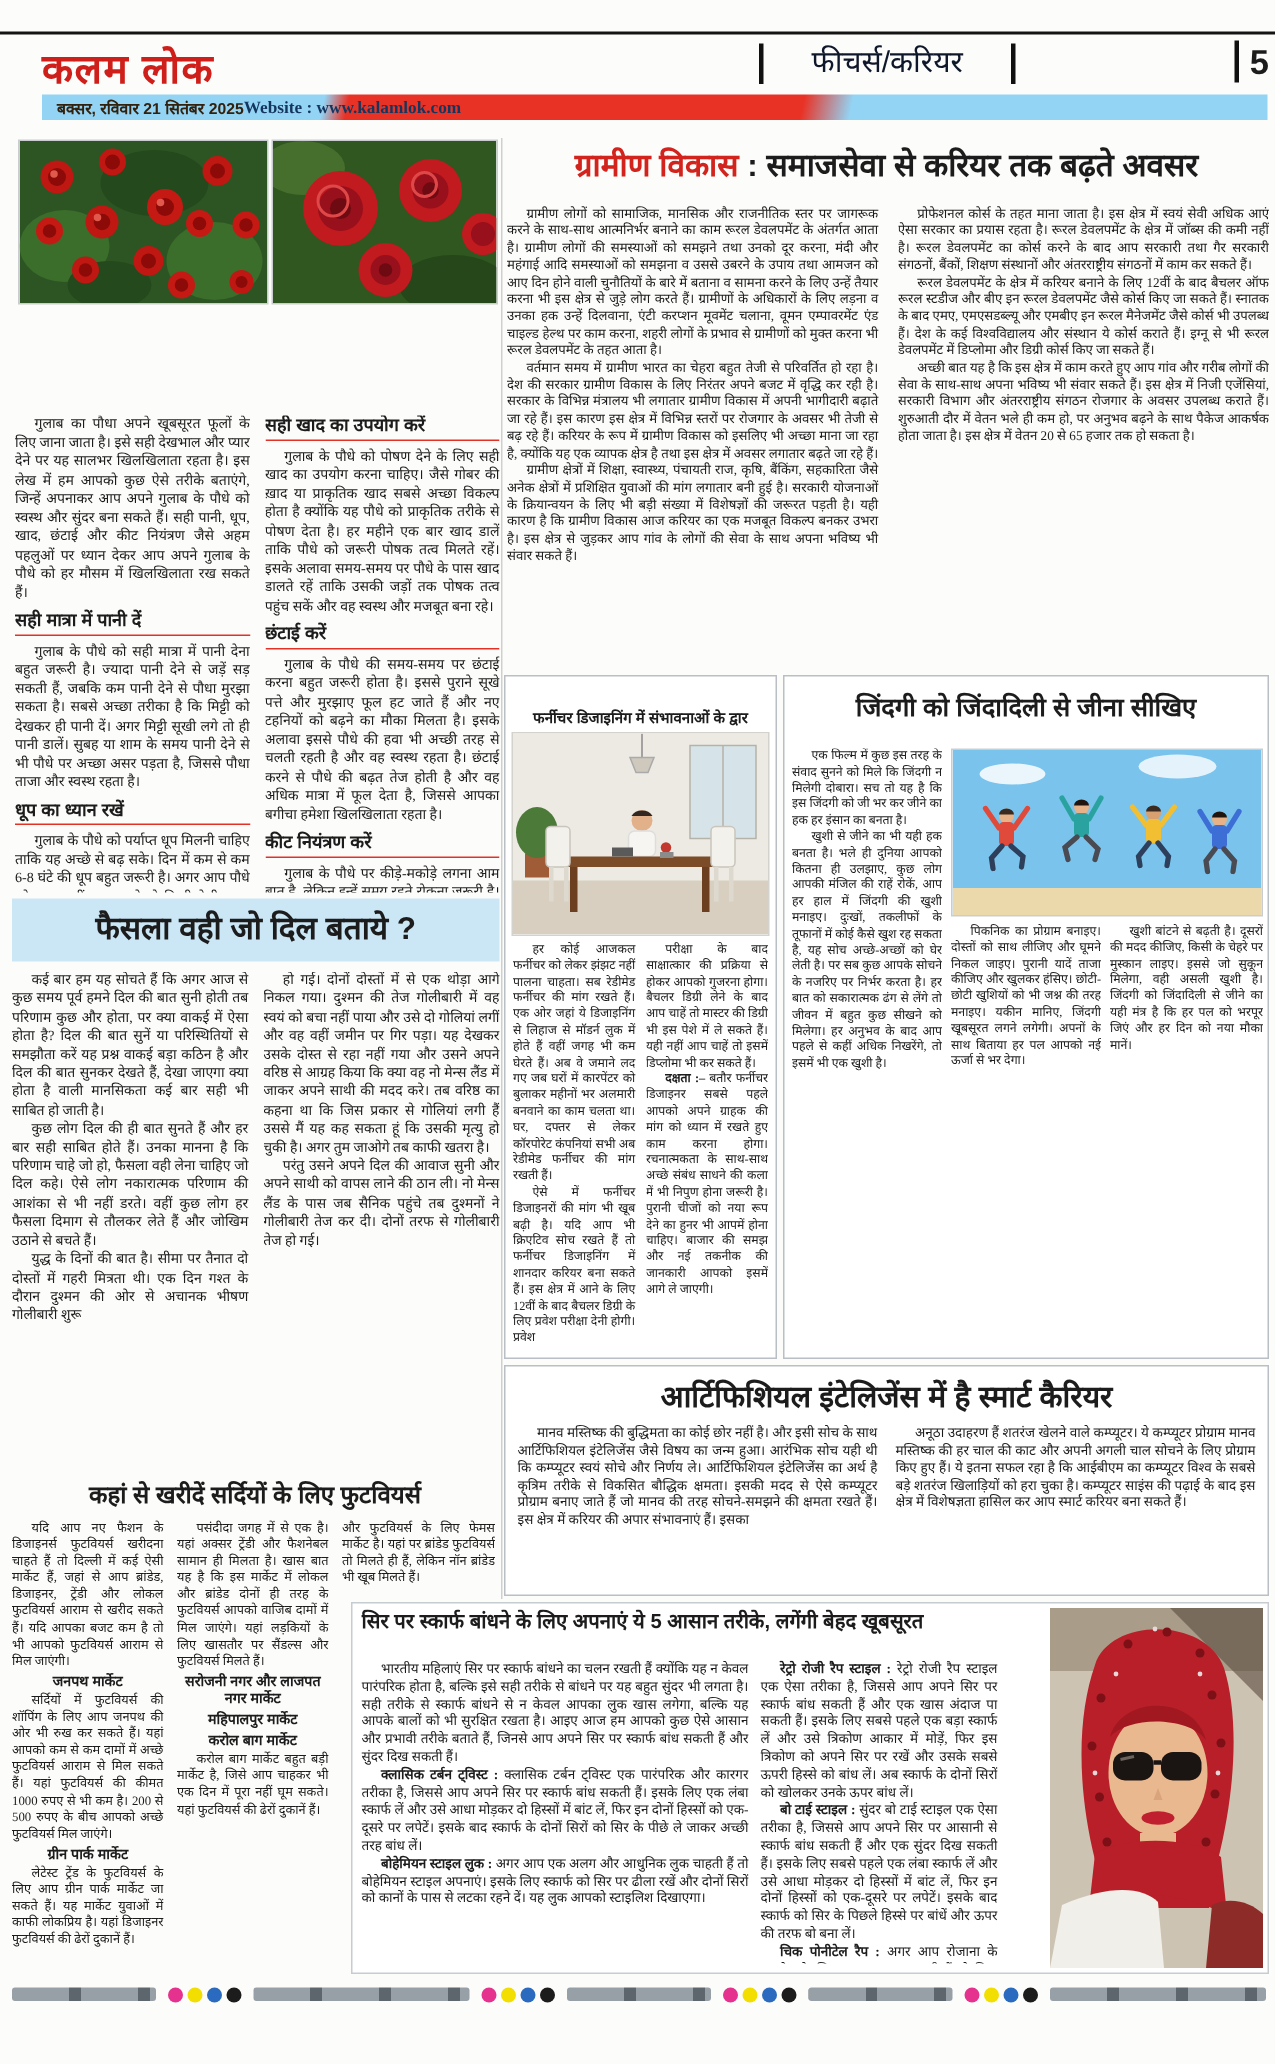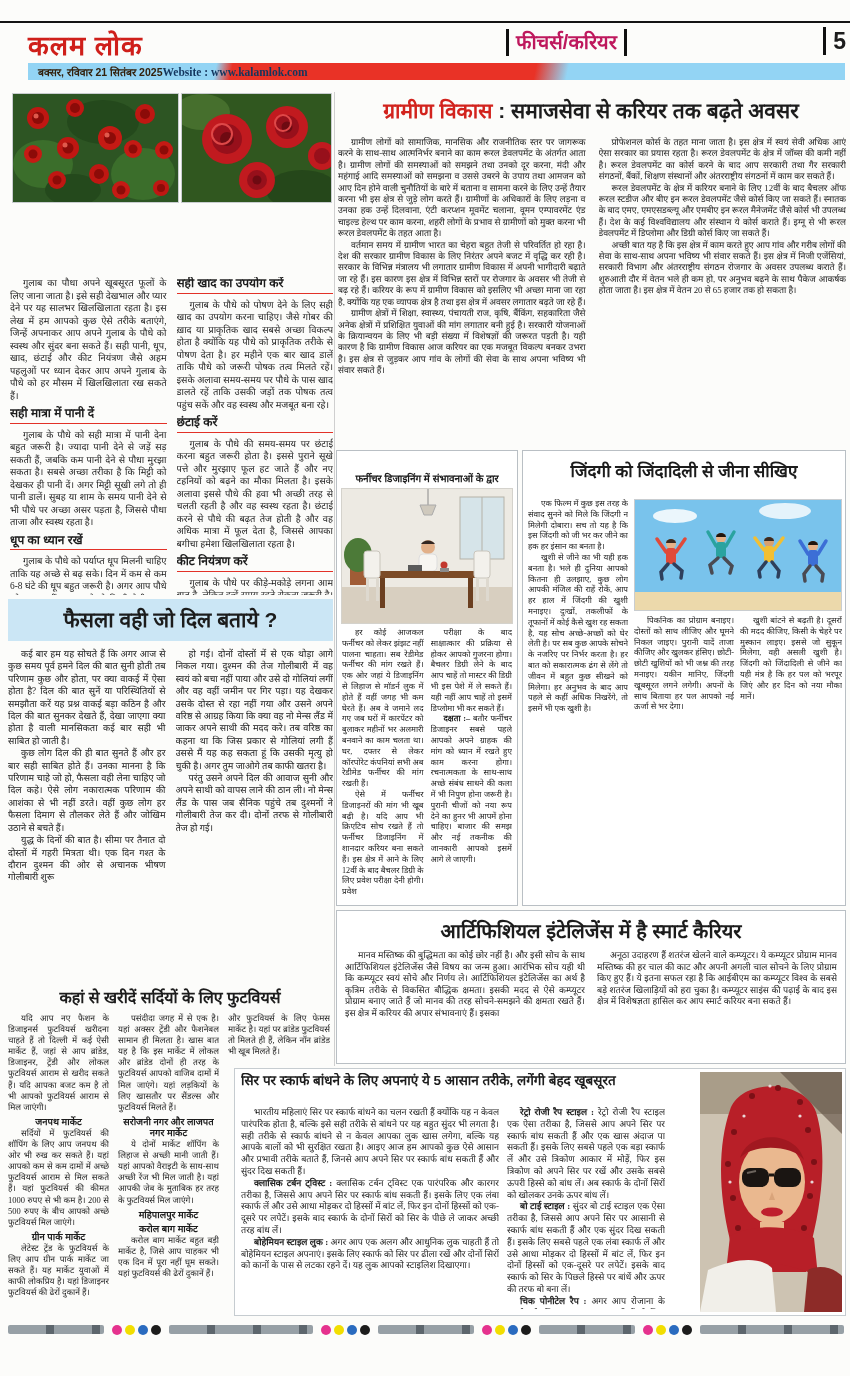--- a/index.html
+++ b/index.html
@@ -1,19 +1,19 @@
 <!DOCTYPE html>
 <html><head>
 <meta charset="utf-8">
 <style>
   html,body{margin:0;padding:0;background:#fff}
   .page{position:relative;width:850px;height:1376px;background:#fcfcfa;font-family:"Liberation Serif",serif;color:#1c1c1c;overflow:hidden}
   .top-rule{position:absolute;left:0;top:21px;width:850px;height:2px;background:#141414}
   .brand{position:absolute;left:28px;top:26px;font-family:"Liberation Sans",sans-serif;font-weight:bold;font-size:27px;color:#cf1f1a;letter-spacing:1px}
-  .section{position:absolute;left:506px;top:29px;font-family:"Liberation Sans",sans-serif;font-weight:bold;font-size:20px;color:#be185d;border-left:3px solid #101010;border-right:3px solid #101010;padding:0 7px;line-height:27px}
+  .section{position:absolute;left:506px;top:29px;font-family:"Liberation Sans",sans-serif;font-weight:normal;font-size:20px;color:#0f172a;border-left:3px solid #101010;border-right:3px solid #101010;padding:0 32px;line-height:27px}
   .pageno{position:absolute;right:4px;top:27px;font-family:"Liberation Sans",sans-serif;font-weight:bold;font-size:23px;border-left:3px solid #101010;padding-left:7px;line-height:28px}
   .strip{position:absolute;left:28px;top:63px;width:817px;height:17px;display:flex;justify-content:flex-start;align-items:center;
          background:linear-gradient(102deg,#93d4f4 0 23%,#e93226 25% 62%,#93d4f4 66% 100%)}
   .date{font-family:"Liberation Sans",sans-serif;font-weight:bold;font-size:10.5px;color:#33210d;padding-left:10px}
   .website{font-weight:bold;font-size:11.5px;color:#14365e;padding-right:6px}
 
   .main-hl{position:absolute;left:336px;top:92px;width:510px;text-align:center;font-family:"Liberation Sans",sans-serif;font-weight:bold;font-size:21px;line-height:38px;white-space:nowrap;overflow:hidden}
   .main-hl .red{color:#d2231d}
 
   .photo{position:absolute;overflow:hidden;border:1px solid #c9cdd0;box-sizing:border-box}
@@ -314,21 +314,20 @@
   <div class="fw-col" id="fw1">
     <p class="bp">यदि आप नए फैशन के डिजाइनर्स फुटवियर्स खरीदना चाहते हैं तो दिल्ली में कई ऐसी मार्केट हैं, जहां से आप ब्रांडेड, डिजाइनर, ट्रेंडी और लोकल फुटवियर्स आराम से खरीद सकते हैं। यदि आपका बजट कम है तो भी आपको फुटवियर्स आराम से मिल जाएंगी।</p>
     <div class="fw-sub">जनपथ मार्केट</div>
     <p class="bp">सर्दियों में फुटवियर्स की शॉपिंग के लिए आप जनपथ की ओर भी रुख कर सकते हैं। यहां आपको कम से कम दामों में अच्छे फुटवियर्स आराम से मिल सकते हैं। यहां फुटवियर्स की कीमत 1000 रुपए से भी कम है। 200 से 500 रुपए के बीच आपको अच्छे फुटवियर्स मिल जाएंगे।</p>
     <div class="fw-sub">ग्रीन पार्क मार्केट</div>
     <p class="bp">लेटेस्ट ट्रेंड के फुटवियर्स के लिए आप ग्रीन पार्क मार्केट जा सकते हैं। यह मार्केट युवाओं में काफी लोकप्रिय है। यहां डिजाइनर फुटवियर्स की ढेरों दुकानें हैं।</p>
   </div>
   <div class="fw-col" id="fw2">
     <p class="bp">पसंदीदा जगह में से एक है। यहां अक्सर ट्रेंडी और फैशनेबल सामान ही मिलता है। खास बात यह है कि इस मार्केट में लोकल और ब्रांडेड दोनों ही तरह के फुटवियर्स आपको वाजिब दामों में मिल जाएंगे। यहां लड़कियों के लिए खासतौर पर सैंडल्स और फुटवियर्स मिलते हैं।</p>
     <div class="fw-sub">सरोजनी नगर और लाजपत नगर मार्केट</div>
-    <p class="bp">ये दोनों मार्केट शॉपिंग के लिहाज से अच्छी मानी जाती हैं। यहां आपको वैराइटी के साथ-साथ अच्छी रेंज भी मिल जाती है। यहां आपकी जेब के मुताबिक हर तरह के फुटवियर्स मिल जाएंगे।</p>
     <div class="fw-sub">महिपालपुर मार्केट</div>
     <div class="fw-sub">करोल बाग मार्केट</div>
     <p class="bp">करोल बाग मार्केट बहुत बड़ी मार्केट है, जिसे आप चाहकर भी एक दिन में पूरा नहीं घूम सकते। यहां फुटवियर्स की ढेरों दुकानें हैं।</p>
   </div>
   <div class="fw-col" id="fw3">
     <p class="bp" style="text-indent:0">और फुटवियर्स के लिए फेमस मार्केट है। यहां पर ब्रांडेड फुटवियर्स तो मिलते ही हैं, लेकिन नॉन ब्रांडेड भी खूब मिलते हैं।</p>
   </div>
 
   <div class="sbox">
     <div class="sbox-hl">सिर पर स्कार्फ बांधने के लिए अपनाएं ये 5 आसान तरीके, लगेंगी बेहद खूबसूरत</div>

